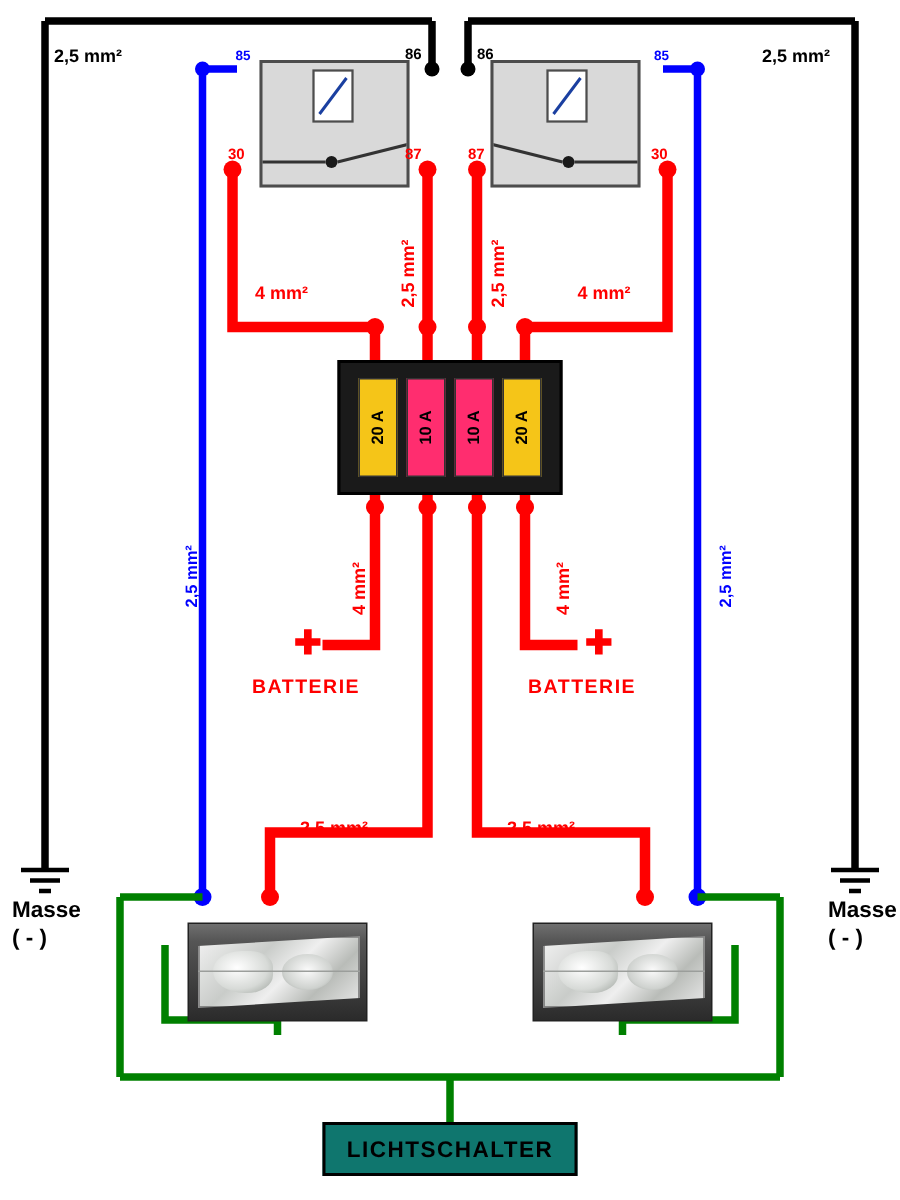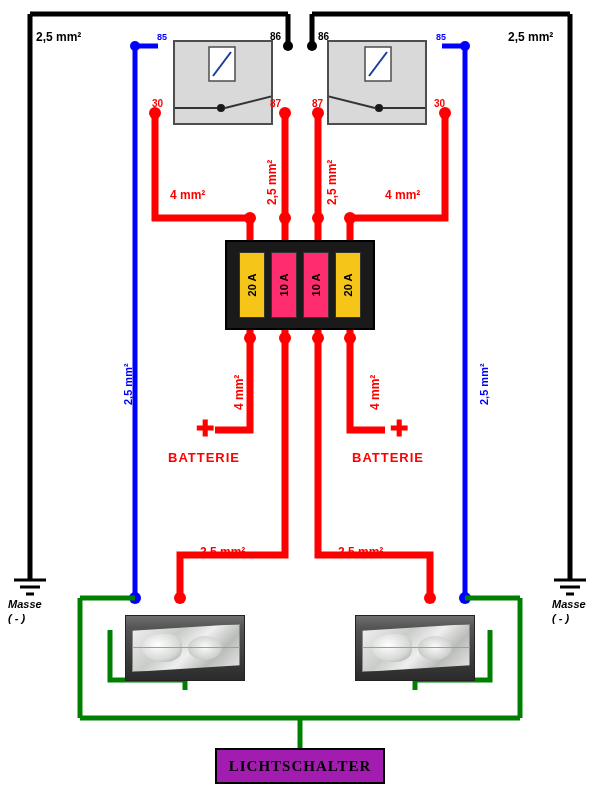--- a/index.html
+++ b/index.html
@@ -60,26 +60,26 @@
   }
   .lamp .ref2{
     position:absolute;left:62px;top:20px;width:34px;height:24px;
     background:radial-gradient(ellipse at 50% 45%,#fbfbfb 0%,#cfd2cf 65%,#989d98 100%);
     border-radius:50%;
   }
   .lamp .seam{position:absolute;left:6px;top:31px;width:108px;height:1px;background:#9b9e9b;}
 
   .switch{
     position:absolute;left:215px;top:748px;width:170px;height:36px;
-    background:#a21caf;border:2px solid #000;box-sizing:border-box;
+    background:#0f766e;border:2px solid #000;box-sizing:border-box;
     display:flex;align-items:center;justify-content:center;
-    font-size:15px;font-weight:bold;letter-spacing:1px;color:#000;font-family:Liberation Serif, serif;
-  }
-
-  .masse{position:absolute;color:#000;font-size:11px;font-weight:bold;line-height:1.25;font-style:italic;}
+    font-size:15px;font-weight:bold;letter-spacing:1px;color:#000;
+  }
+
+  .masse{position:absolute;color:#000;font-size:15px;font-weight:bold;line-height:1.25;}
 </style>
 </head>
 <body>
 
 <div id="stage">
 
   <svg class="layer">
 
     <g stroke="#000000" stroke-width="5" fill="none">
       <path d="M30,14 L288,14"></path>

